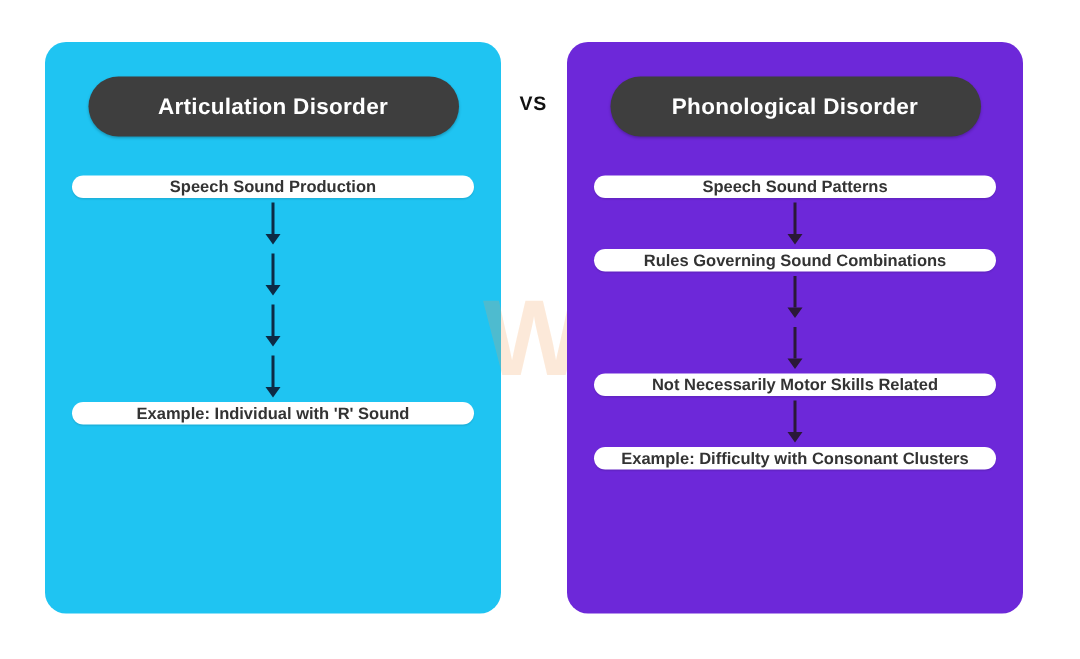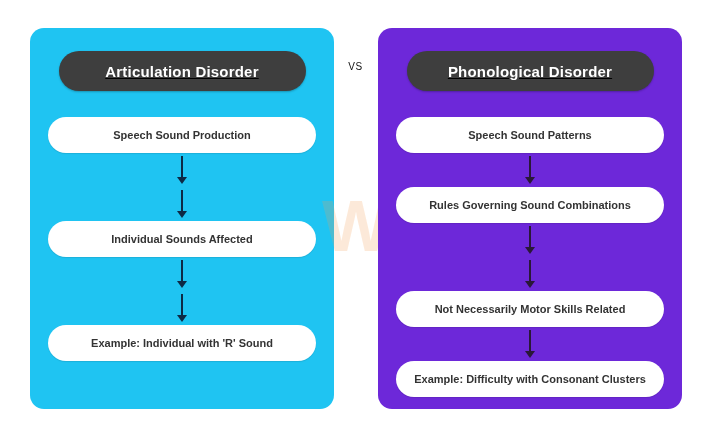--- a/index.html
+++ b/index.html
@@ -32,39 +32,38 @@
     height: 40px;
     min-width: 195px;
     background: #3E3E3E;
     border-radius: 999px;
     display: flex;
     align-items: center;
     justify-content: center;
     padding: 0 26px;
     margin-bottom: 26px;
     box-shadow: 0 1px 2px rgba(0,0,0,0.25);
-    text-decoration: underline;
   }
   .header-pill span {
     color: #ffffff;
     font-size: 15px;
     font-weight: bold;
     letter-spacing: 0.2px;
     white-space: nowrap;
   }
 
   .flow {
     display: flex;
     flex-direction: column;
     align-items: center;
     align-self: stretch;
   }
   .pill {
     align-self: stretch;
-    height: 36px;
+    height: 15px;
     background: #ffffff;
     border-radius: 999px;
     display: flex;
     align-items: center;
     justify-content: center;
     font-size: 11px;
     font-weight: bold;
     color: #333333;
     box-shadow: 0 1px 1px rgba(0,0,0,0.10);
     white-space: nowrap;
@@ -89,22 +88,22 @@
     border-left: 5px solid transparent;
     border-right: 5px solid transparent;
     border-top: 7px solid currentColor;
   }
 
   .vs-label {
     position: absolute;
     left: 333px; top: 61px;
     width: 45px;
     text-align: center;
-    font-size: 10px;
-    font-weight: normal;
+    font-size: 13px;
+    font-weight: bold;
     color: #111111;
     letter-spacing: 0.5px;
   }
   .watermark {
     position: absolute;
     left: 316px; top: 183px;
     width: 80px; height: 85px;
     display: flex;
     align-items: center;
     justify-content: center;
@@ -127,21 +126,20 @@
     <div class="flow">
       <div class="pill">Speech Sound Production</div>
       <div class="arrow">
           <div class="shaft"></div>
           <div class="head"></div>
         </div>
       <div class="arrow">
           <div class="shaft"></div>
           <div class="head"></div>
         </div>
-      <div class="pill">Individual Sounds Affected</div>
       <div class="arrow">
           <div class="shaft"></div>
           <div class="head"></div>
         </div>
       <div class="arrow">
           <div class="shaft"></div>
           <div class="head"></div>
         </div>
       <div class="pill">Example: Individual with 'R' Sound</div>
     </div>

